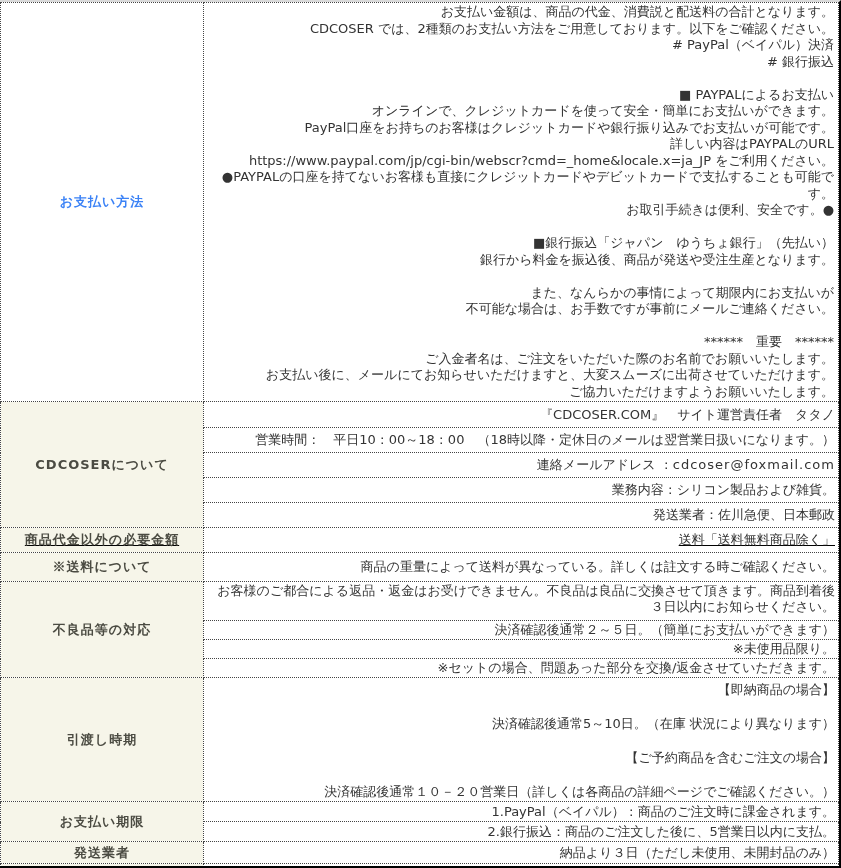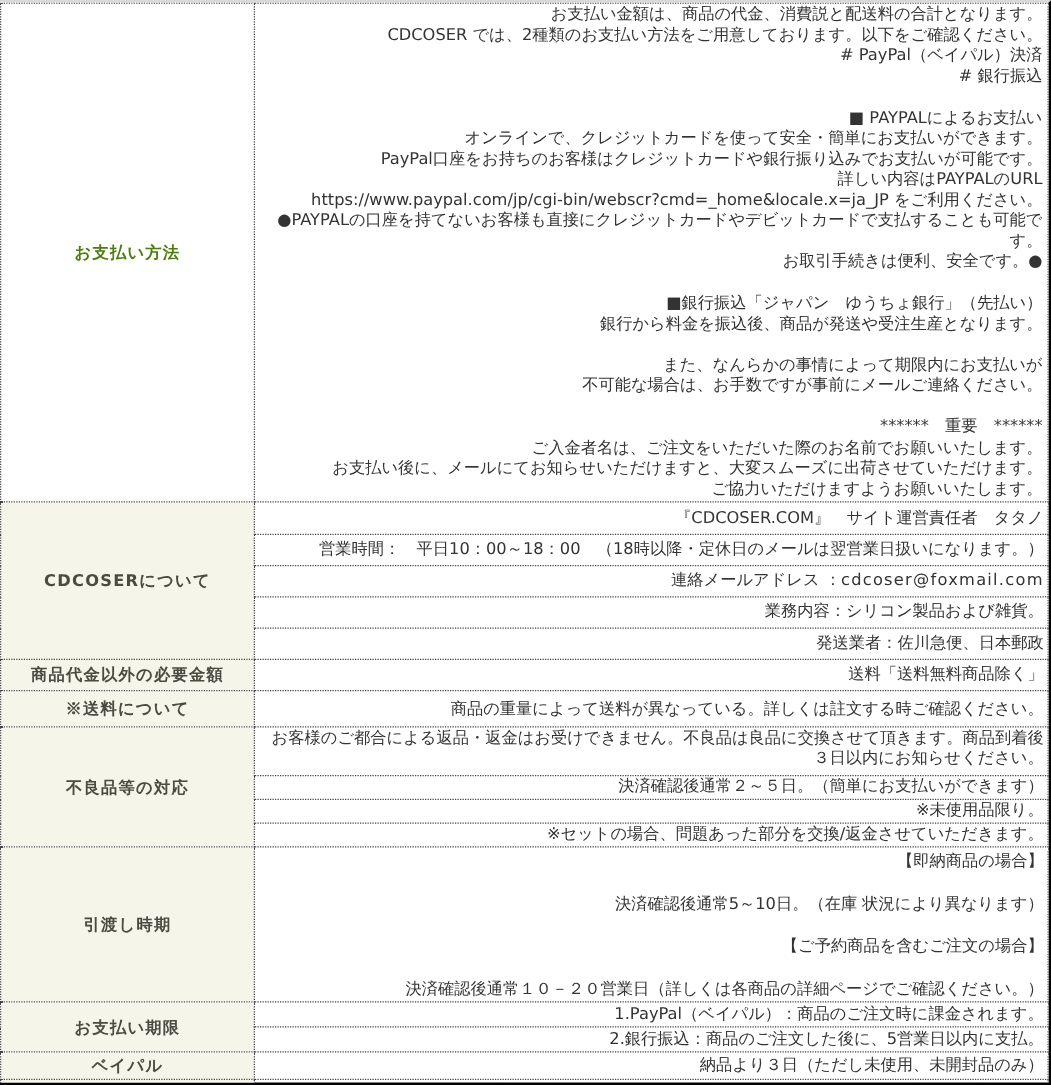--- a/index.html
+++ b/index.html
@@ -26,36 +26,36 @@
   }
   th.hdr {
     width: 196px;
     background: #f6f5e9;
     color: #4b4b42;
     font-weight: bold;
     text-align: center;
     vertical-align: middle;
     letter-spacing: 1px;
   }
-  th.hdr.white { background: #ffffff; color: #4d7c0f; }
+  th.hdr.white { background: #ffffff; color: #3b82f6; }
   td.body {
     color: #333;
     text-align: right;
     vertical-align: middle;
     line-height: 16px;
   }
   td.pre { white-space: pre-line; vertical-align: top; padding-left: 28px; }
   td.tall { line-height: 16.5px; padding: 1px 4px; }
   td.spaced { line-height: 17px; padding-top: 3px; }
   td.top { vertical-align: top; }
   .bold { font-weight: normal; letter-spacing: 1px; }
   
   tr.r1  { height: 396px; }
   tr.r2a { height: 26px; } tr.r2 { height: 25px; }
-  tr.r3  { height: 25px; }
+  tr.r3  { height: 25px; text-decoration: underline; }
   tr.r4  { height: 29px; font-family: Liberation Serif, serif; }
   tr.r5a { height: 39px; } tr.r5b { height: 17px; } tr.r5c { height: 14px; }
   tr.r6  { height: 121px; }
   tr.r7  { height: 20px; }
   tr.r8  { height: 22px; }
   tr.r9  { height: 21px; }
 </style>
 </head>
 <body>
 
@@ -146,21 +146,21 @@
 
       <tr class="r7">
         <th class="hdr" rowspan="2">お支払い期限</th>
         <td class="body">1.PayPal（ベイパル）：商品のご注文時に課金されます。</td>
       </tr>
       <tr class="r7">
         <td class="body">2.銀行振込：商品のご注文した後に、5営業日以内に支払。</td>
       </tr>
 
       <tr class="r8">
-        <th class="hdr">ベイパル</th>
+        <th class="hdr">発送業者</th>
         <td class="body">納品より３日（ただし未使用、未開封品のみ）</td>
       </tr>
 
       <tr class="r9">
         <th class="hdr">返品時の送料</th>
         <td class="body">不良品、誤配時の送料については当社負担。クーリングオフの送料はお客様負担。</td>
       </tr>
     </tbody>
   </table>
 </div>

